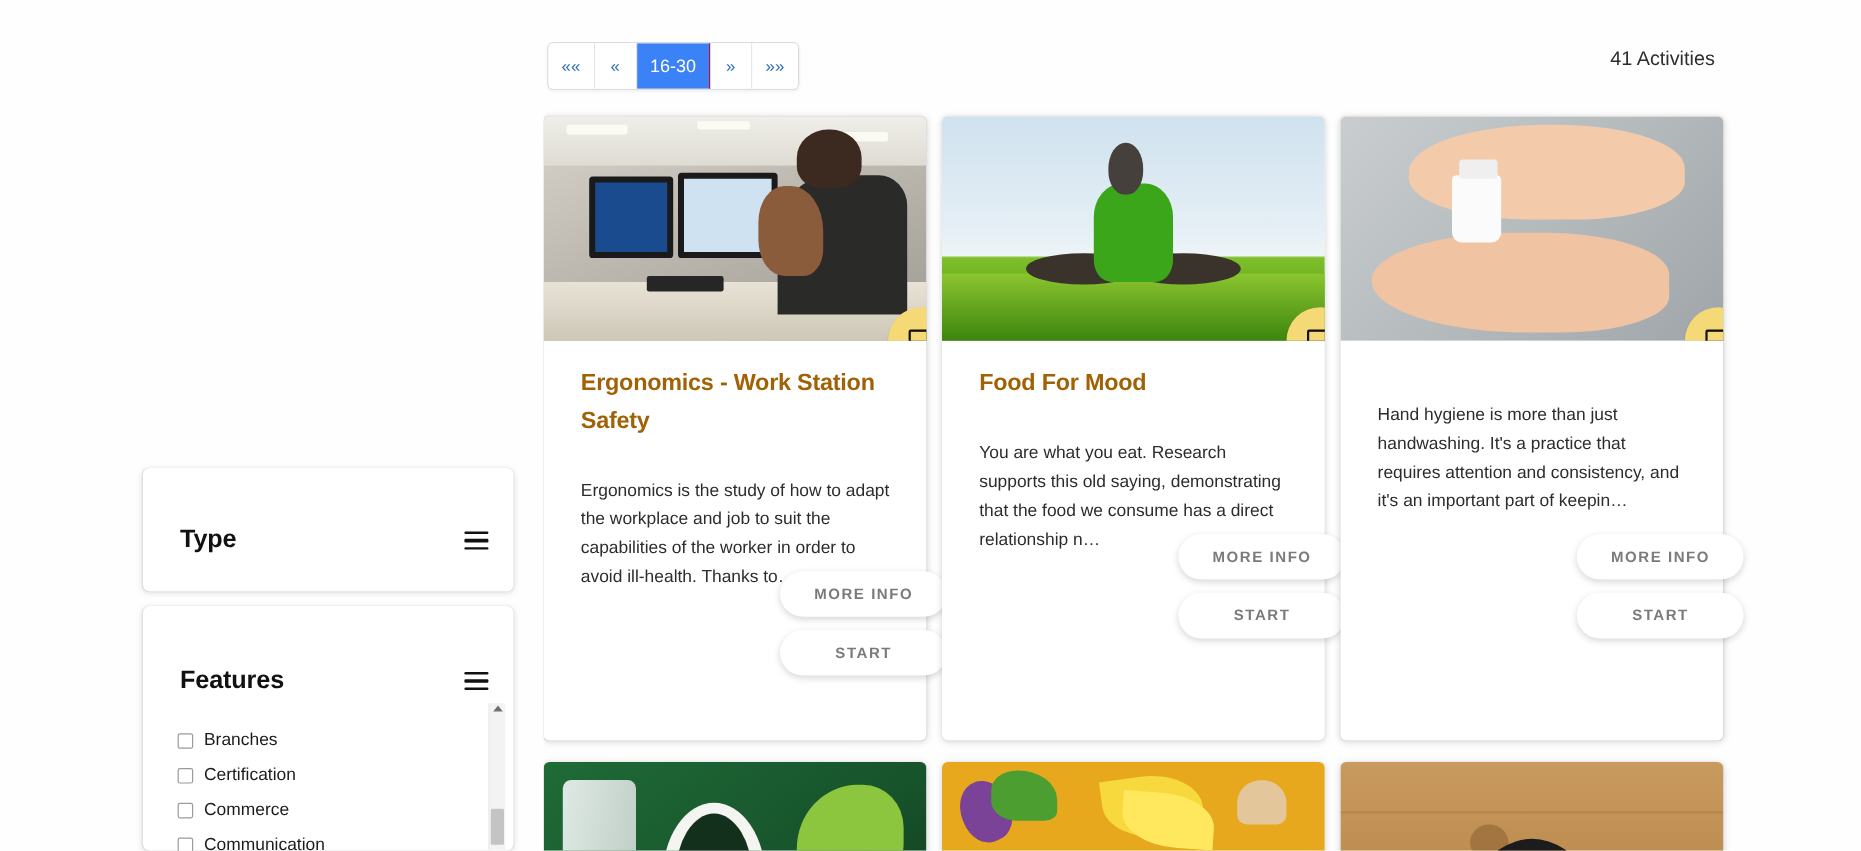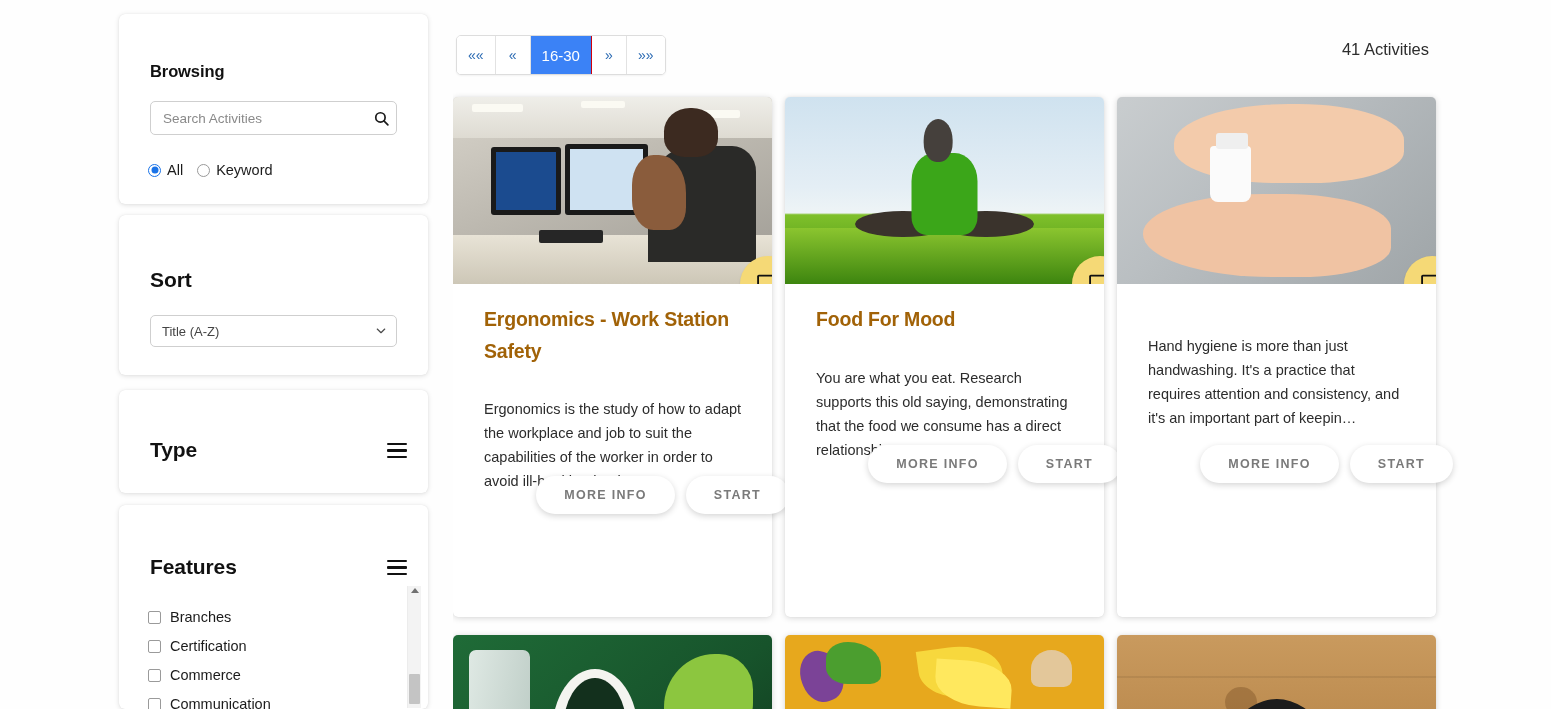--- a/index.html
+++ b/index.html
@@ -285,21 +285,21 @@
   }
   .card-desc {
     margin-top: 30px;
     font-size: 14.5px;
     line-height: 1.66;
     color: #2c2c2c;
   }
   .card-actions {
     position: absolute;
     right: -17px;
-    display: flex; flex-direction: row; 
+    display: flex; flex-direction: column; 
     gap: 11px;
   }
   .pill-btn {
     background: #ffffff;
     border: none;
     border-radius: 22px;
     box-shadow: 0 2px 6px rgba(0,0,0,0.17);
     font-family: "Liberation Sans", sans-serif;
     font-size: 12.5px;
     font-weight: bold;
@@ -361,56 +361,21 @@
 
   .cards-clip { position:absolute; left:0; top:0; width:1098px; height:709px; overflow:hidden; }
 </style>
 </head>
 <body>
 
 <div class="page">
 
   <aside class="sidebar">
 
-    <section class="panel panel-browsing">
-      <h2 class="panel-title">Browsing</h2>
-
-      <div class="search-wrap">
-        <input class="search-input" type="text" placeholder="Search Activities" style="">
-        <span class="search-icon">
-          <svg width="17" height="17" viewBox="0 0 24 24" fill="none" stroke="#1a1a1a" stroke-width="2.4" stroke-linecap="round">
-            <circle cx="10.5" cy="10.5" r="6.6"></circle>
-            <line x1="15.4" y1="15.4" x2="21" y2="21"></line>
-          </svg>
-        </span>
-      </div>
-
-      <div class="radio-row">
-        <label class="radio-item">
-          <span class="radio-dot checked"></span>
-          <span>All</span>
-        </label>
-        <label class="radio-item">
-          <span class="radio-dot"></span>
-          <span>Keyword</span>
-        </label>
-      </div>
-    </section>
-
-    <section class="panel panel-sort">
-      <h2 class="panel-title">Sort</h2>
-      <div class="select-wrap">
-        <select class="select-box">
-          <option>Title (A-Z)</option>
-        </select>
-        <svg class="select-caret" viewBox="0 0 12 8">
-          <path d="M1 1.4 L6 6.3 L11 1.4" fill="none" stroke="#4a4a4a" stroke-width="1.6" stroke-linecap="round" stroke-linejoin="round"></path>
-        </svg>
-      </div>
-    </section>
+
 
     <section class="panel panel-type">
       <div class="panel-head-row">
         <h2 class="panel-title">Type</h2>
         <span class="hamburger-icon">
           <i></i>
           <i></i>
           <i></i>
         </span>
       </div>

